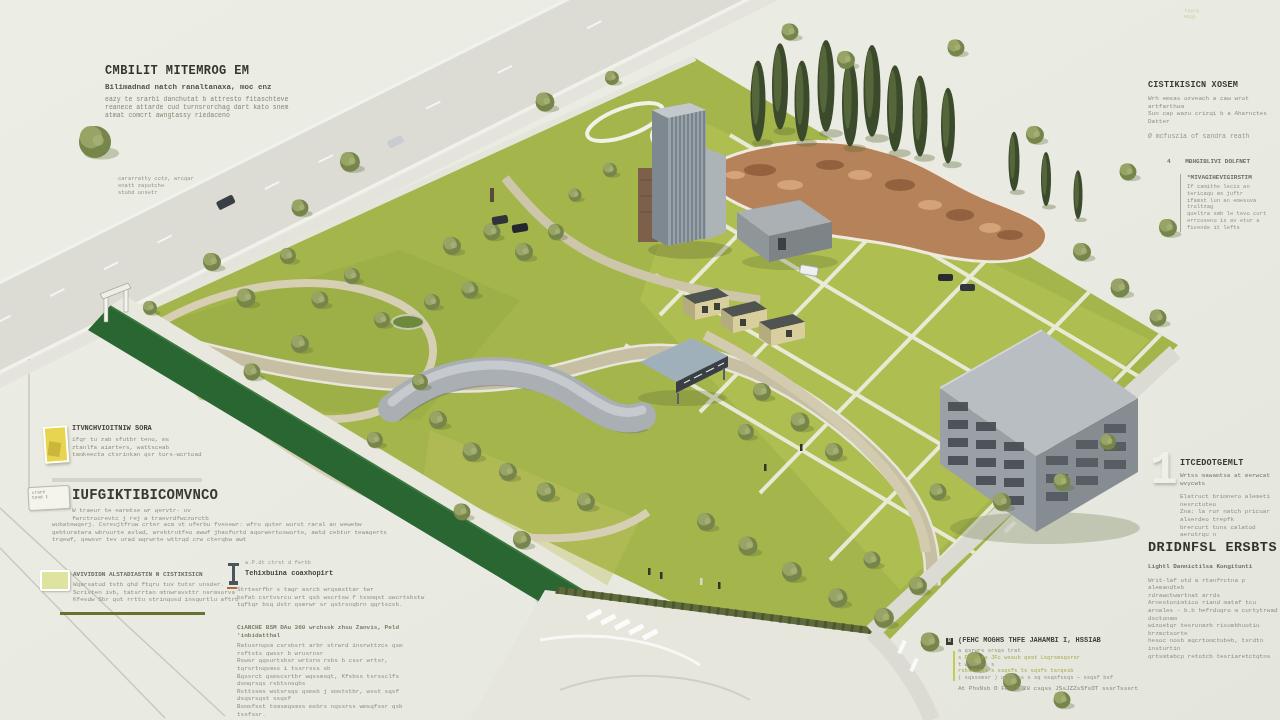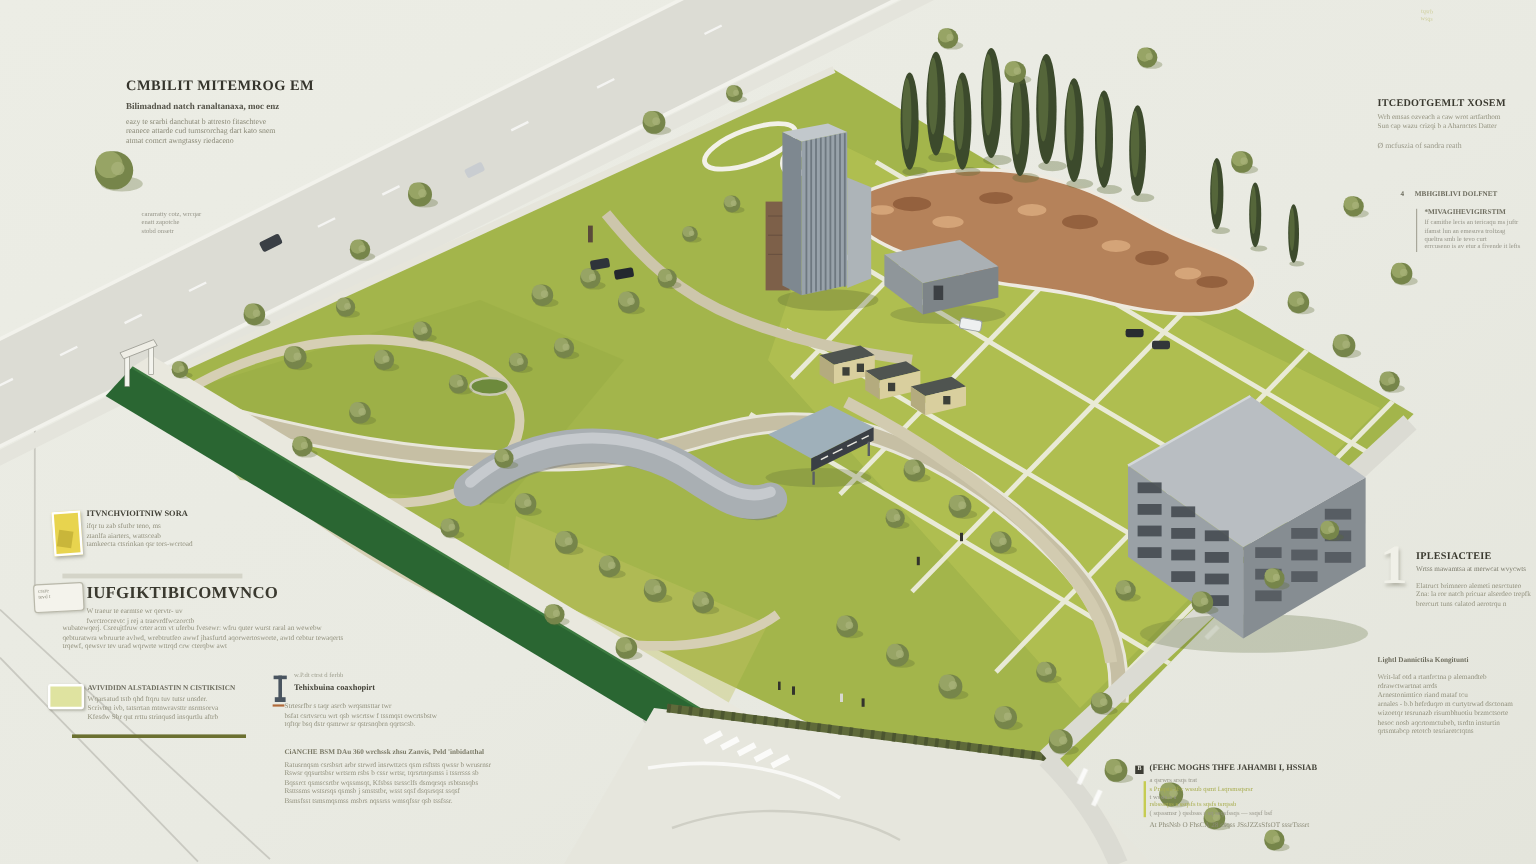--- a/index.html
+++ b/index.html
@@ -1,17 +1,17 @@
 <!DOCTYPE html>
 <html><head>
 <meta charset="utf-8">
 <style>
   html,body{margin:0;padding:0;background:#dddfd6}
   .stage{position:relative;width:1280px;height:720px;overflow:hidden;
-         font-family:Liberation Serif, serif;background:#e9eae2}
+         font-family:Liberation Mono, monospace;background:#e9eae2}
   svg.scene{position:absolute;left:0;top:0}
   .ann{position:absolute;color:#6f6e5e}
   .hXL{font-size:13.5px;font-weight:bold;color:#33322a;letter-spacing:.5px}
   .hLG{font-size:12px;font-weight:bold;color:#35342c;letter-spacing:.4px}
   .hMD{font-size:8.5px;font-weight:bold;color:#3a392f;letter-spacing:.2px}
   .hSM{font-size:7px;font-weight:bold;color:#45443a}
   .hXS{font-size:6px;font-weight:bold;color:#6e6d5f}
   .sub{font-size:7.5px;font-weight:bold;color:#55544a;margin-top:5px}
   .ln{font-size:6.5px;line-height:8px;color:#8a8977}
   .ln2{font-size:6px;line-height:7.6px;color:#93927f}
@@ -400,21 +400,21 @@
   <div class="ln">atmat comcrt awngtassy riedaceno</div>
 </div>
 
 <div class="ann" style="left:118px;top:176px;width:80px">
   <div class="lnsm">cararratty cotz, wrcqar</div>
   <div class="lnsm">enatt zapotche</div>
   <div class="lnsm">stobd onsetr</div>
 </div>
 
 <div class="ann" style="left:1148px;top:80px;width:128px">
-  <div class="hMD">ITCEDOTGEMLT XOSEM</div>
+  <div class="hMD">CISTIKISICN XOSEM</div>
   <div class="ln2" style="margin-top:5px">Wrh emsas ozveach a caw wrot artfarthom</div>
   <div class="ln2">Sun cap wazu crizqi b a Aharnctes Datter</div>
   <div class="ln" style="margin-top:8px;color:#9a9989">
     <span>Ø</span>
     <span>mcfuszia of sandra reath</span>
   </div>
 </div>
 
 <div class="ann" style="left:1167px;top:150px;width:110px">
   <div>
@@ -425,28 +425,29 @@
     <div class="hXS">*MIVAGIHEVIGIRSTIM</div>
     <div class="lnsm" style="margin-top:3px">If camithe lecis an tericaqu ms juftr</div>
     <div class="lnsm">ifamst lun an emesuva troltzag</div>
     <div class="lnsm">queltra smb le tevo curt</div>
     <div class="lnsm">errcuseno is av etur a fivende it lefts</div>
   </div>
 </div>
 
 <div class="bignum" style="left:1150px;top:448px">1</div>
 <div class="ann" style="left:1180px;top:458px;width:98px">
-  <div class="hMD">IPLESIACTEIE</div>
+  <div class="hMD">ITCEDOTGEMLT</div>
   <div class="ln2" style="margin-top:4px;color:#7c7b6c">Wrtss mawamtsa at merwcat wvycwts</div>
   <div class="ln2" style="margin-top:6px">Elatruct brimnero alemeti nesrctuteo</div>
   <div class="ln2">Zna: la ror natch pricuar alserdeo trepfk</div>
   <div class="ln2">brercurt tuns calatod aerotrqu n</div>
 </div>
 
 <div class="ann" style="left:1148px;top:540px;width:130px">
+  <div class="hXL">DRIDNFSL ERSBTS</div>
   <div class="ln2" style="margin-top:8px;font-weight:bold;color:#6f6e5f">Lightl Dannictilsa Kongitunti</div>
   <div class="ln2" style="margin-top:6px">Writ-laf otd a rtanfrctna p alemandteb</div>
   <div class="ln2">rdrawctwartnat arrds</div>
   <div class="ln2">Arnestonimtico riand mataf tcu</div>
   <div class="ln2">arnales - b.b hefrduqro m curtytrwad dsctonam</div>
   <div class="ln2">wizoetqr tesrunazb risumbhuotiu brzmctsorte</div>
   <div class="ln2">hesoc nosb aqcrtomctubeb, tsrdtn insturtin</div>
   <div class="ln2">qrtsmtabcp retotcb tesriaretctqtns</div>
 </div>
 

